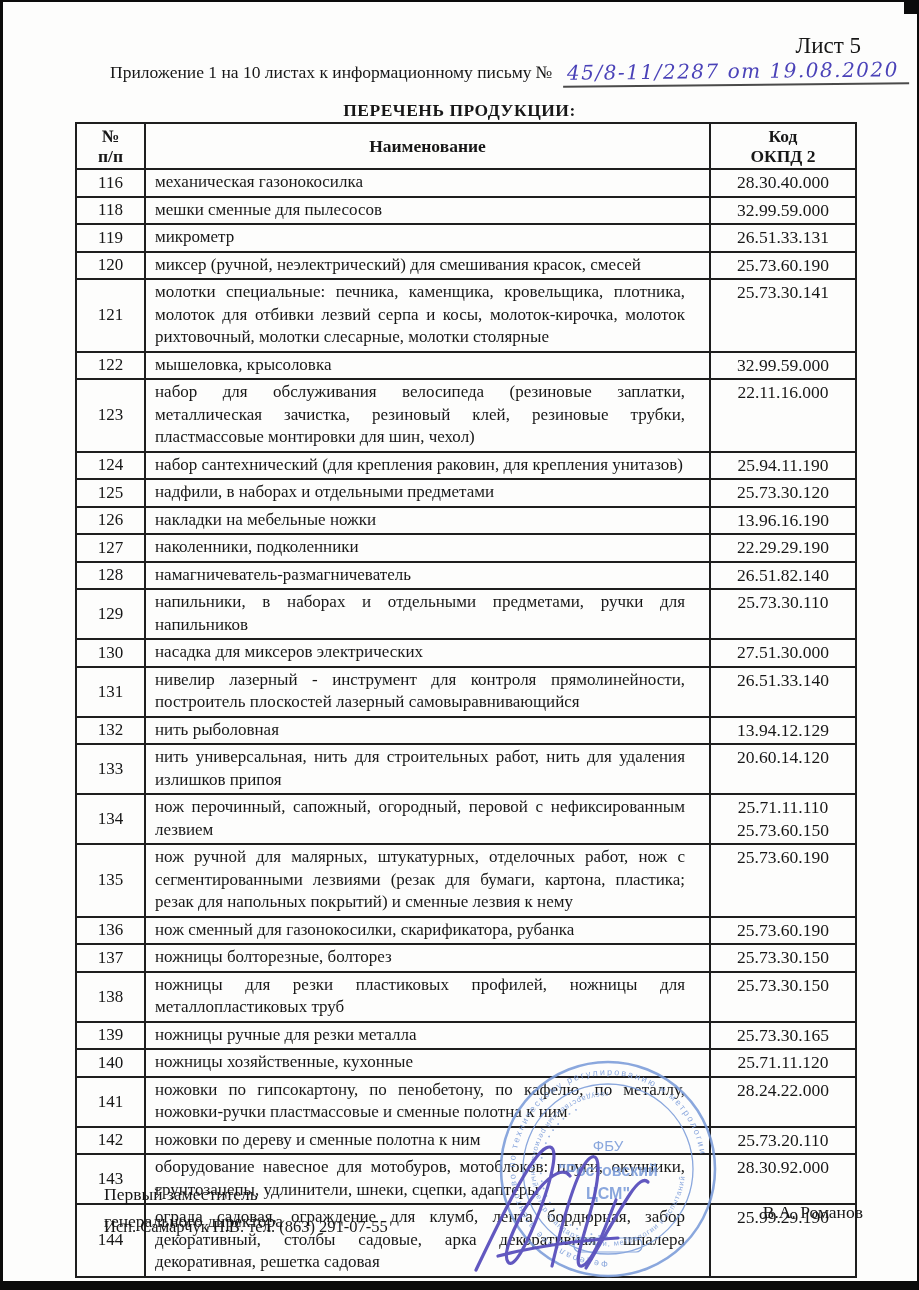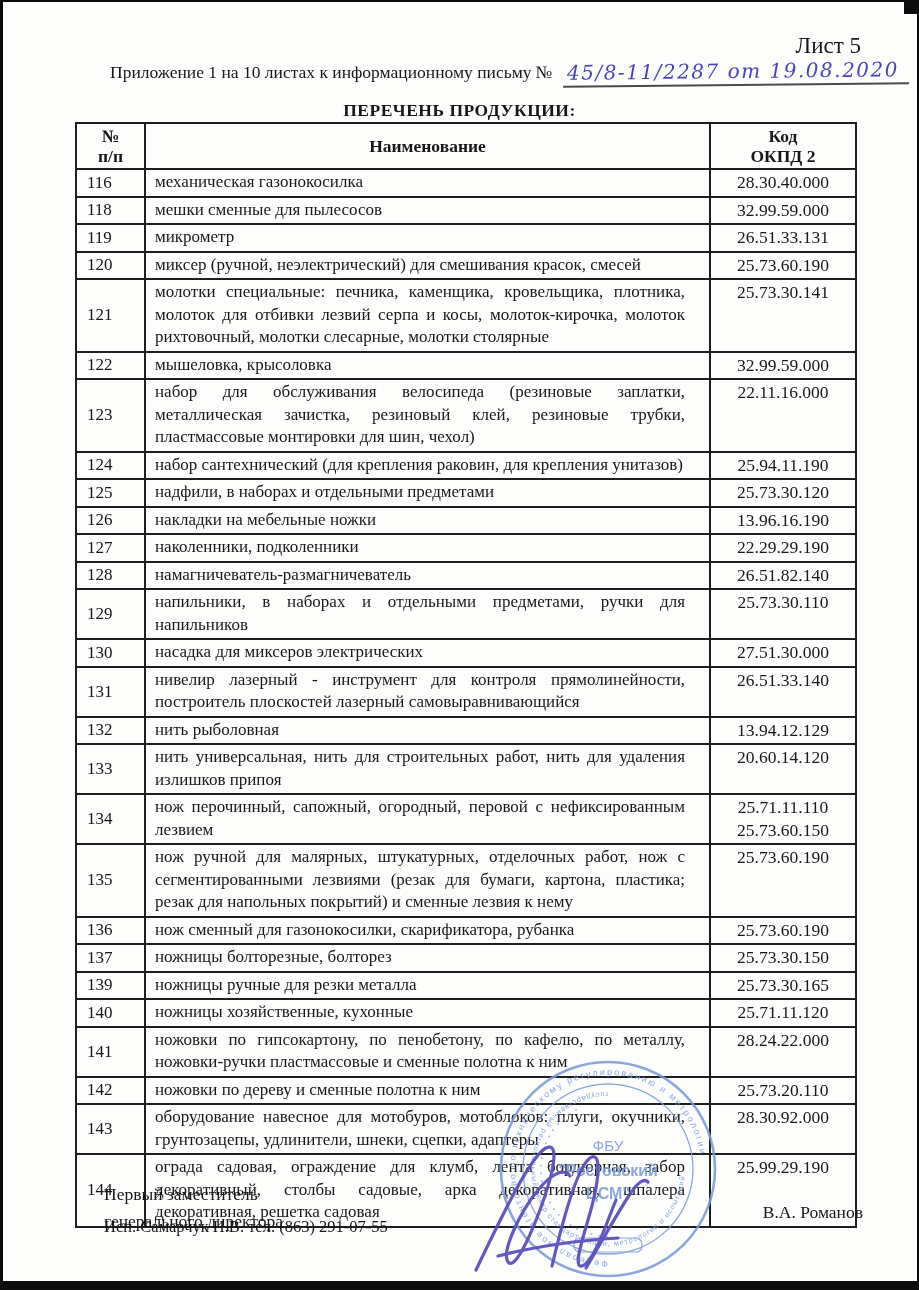--- a/index.html
+++ b/index.html
@@ -28,21 +28,21 @@
     font-size:17.5px;font-weight:bold;letter-spacing:.5px;}
 
   table.products{
     position:absolute;left:75px;top:122px;width:782px;
     border-collapse:collapse;table-layout:fixed;font-size:17px;
   }
   .products th,.products td{border:2px solid #1e1e1e;}
   .products th{font-weight:bold;text-align:center;padding:2px 2px;line-height:20px;font-size:17.5px;}
   .col-num{width:63px;}
   .col-code{width:140px;}
-  td.c-num{text-align:left;vertical-align:middle;padding:1px 10px;font-size:17px;border-radius:8px;}
+  td.c-num{text-align:center;vertical-align:middle;padding:1px 4px;font-size:17px;border-radius:8px;}
   td.c-name{vertical-align:top;text-align:justify;padding:1px 24px 2px 9px;line-height:22.5px;}
   td.c-code{vertical-align:top;text-align:center;padding:1px 2px;line-height:22.5px;
     white-space:pre-line;font-size:17.5px;border-radius:12px;}
 
   .footer-position{position:absolute;left:104px;top:1181px;font-size:17.5px;line-height:27px;}
   .footer-name{position:absolute;right:56px;top:1202px;font-size:17.5px;}
   .footer-executor{position:absolute;left:104px;top:1217px;font-size:16.5px;}
 
   .stamp{position:absolute;left:496px;top:1056px;width:224px;height:226px;opacity:.88;}
   .signature{position:absolute;left:468px;top:1128px;width:200px;height:152px;}
@@ -179,20 +179,25 @@
           <td class="c-code">25.73.60.190</td>
         </tr>
         <tr>
           <td class="c-num">136</td>
           <td class="c-name">нож сменный для газонокосилки, скарификатора, рубанка</td>
           <td class="c-code">25.73.60.190</td>
         </tr>
         <tr>
           <td class="c-num">137</td>
           <td class="c-name">ножницы болторезные, болторез</td>
+          <td class="c-code">25.73.30.150</td>
+        </tr>
+        <tr>
+          <td class="c-num">138</td>
+          <td class="c-name">ножницы для резки пластиковых профилей, ножницы для металлопластиковых труб</td>
           <td class="c-code">25.73.30.150</td>
         </tr>
         <tr>
           <td class="c-num">139</td>
           <td class="c-name">ножницы ручные для резки металла</td>
           <td class="c-code">25.73.30.165</td>
         </tr>
         <tr>
           <td class="c-num">140</td>
           <td class="c-name">ножницы хозяйственные, кухонные</td>

